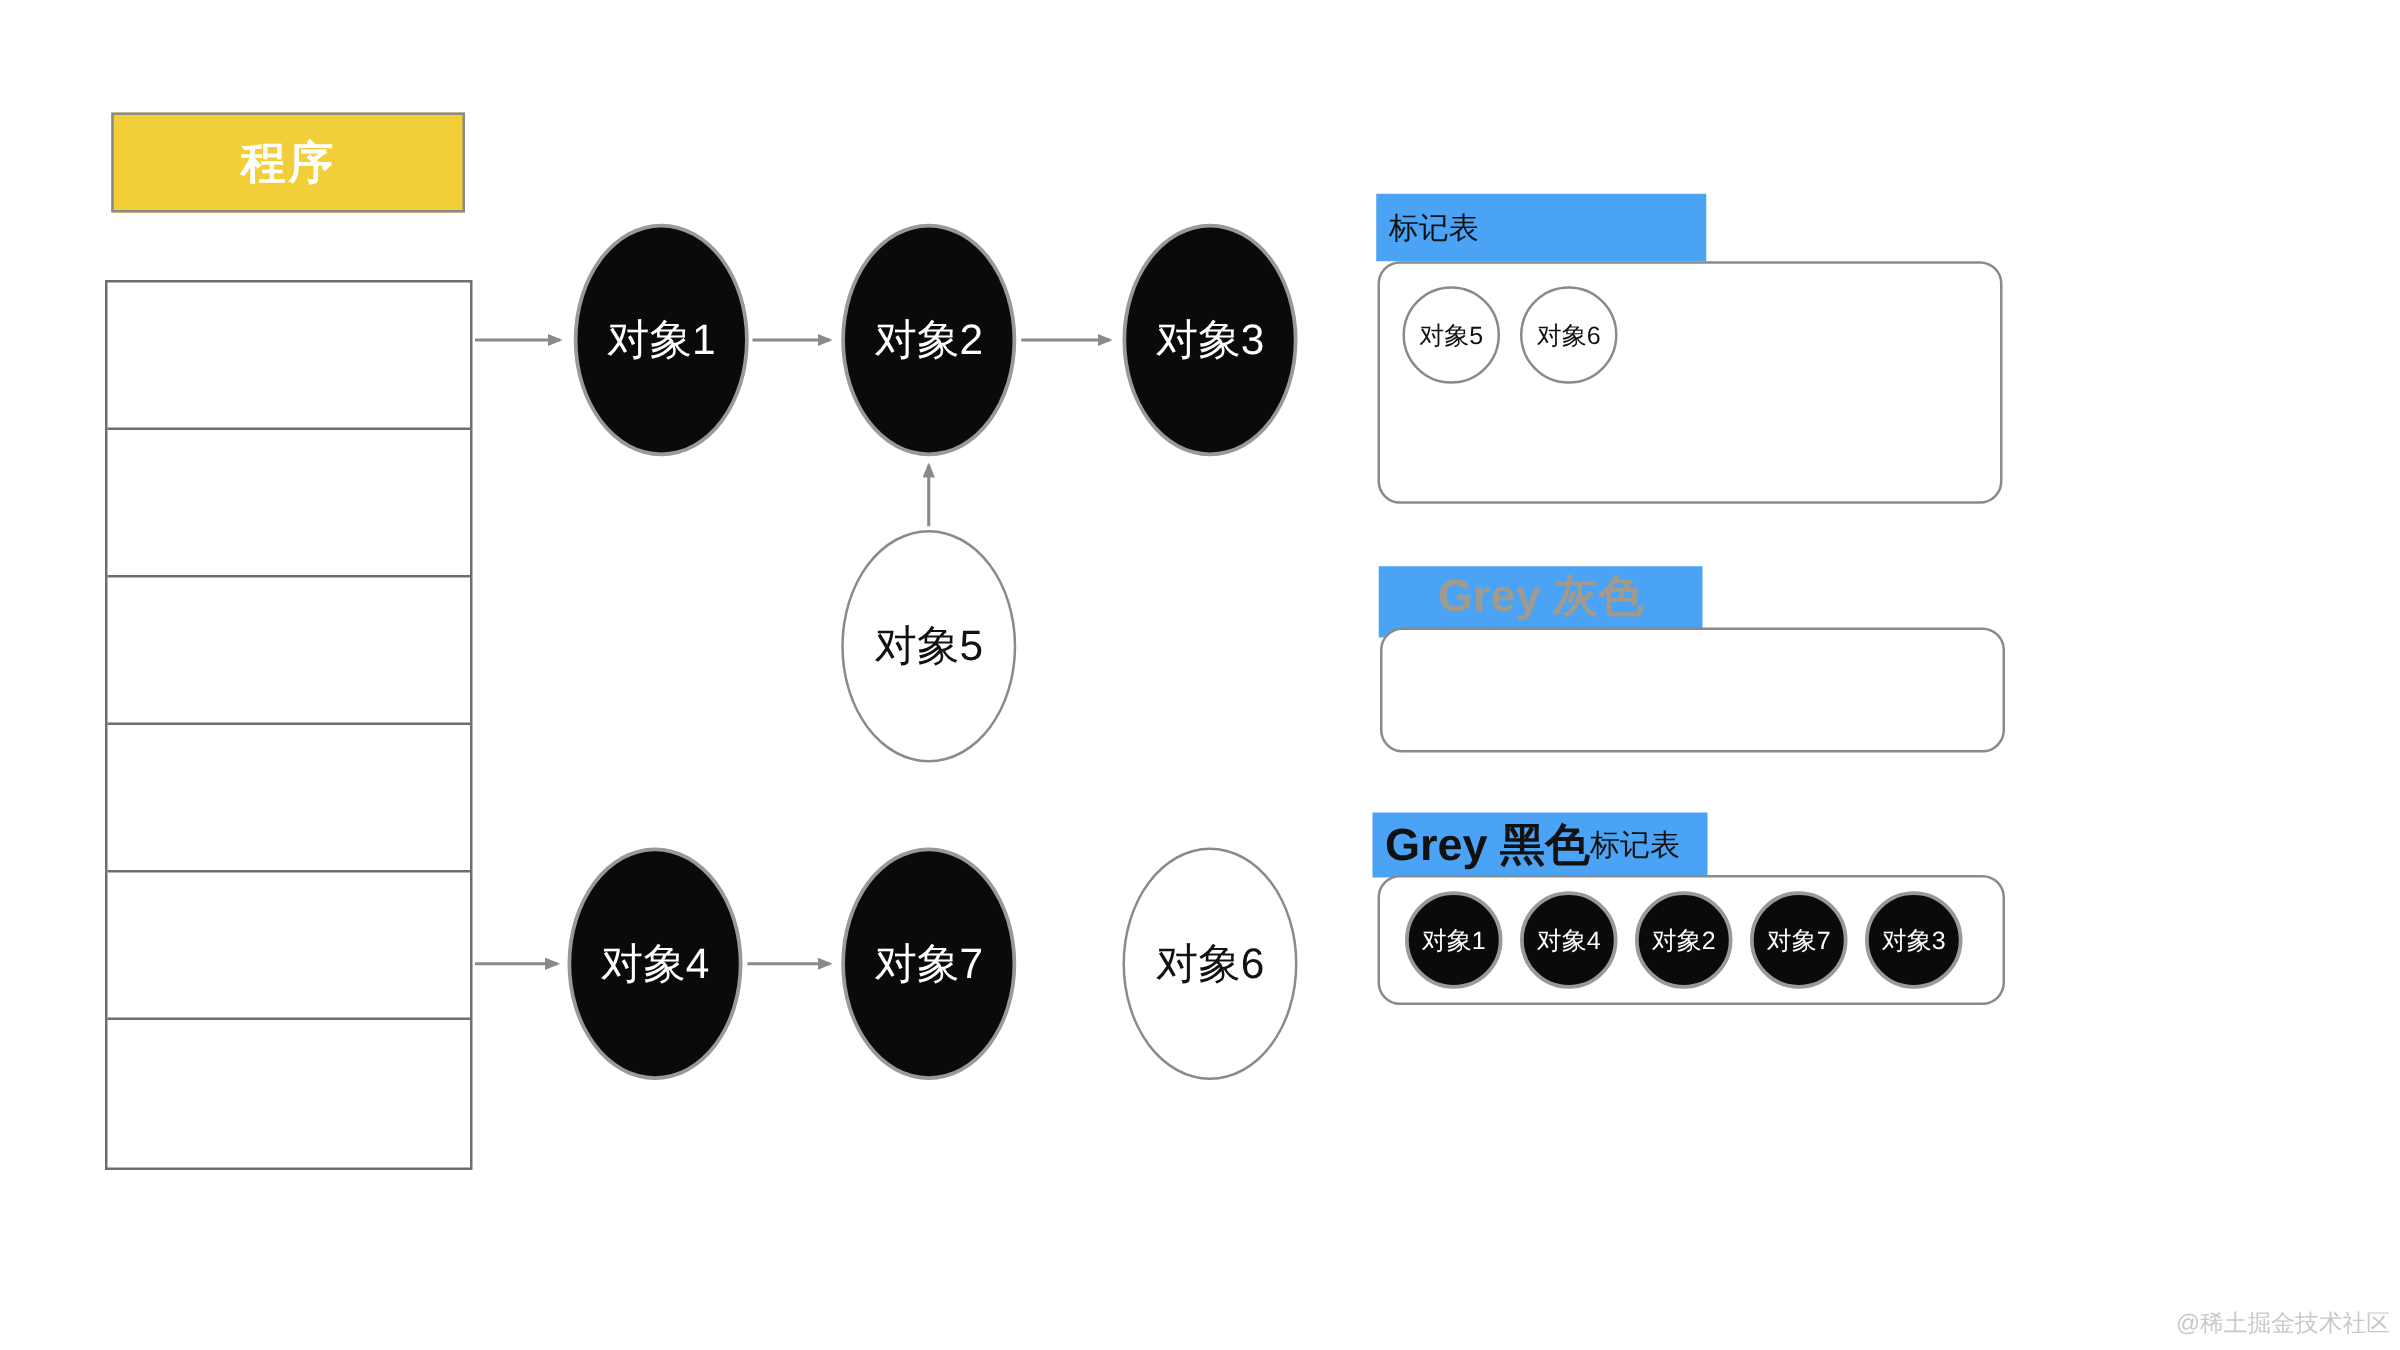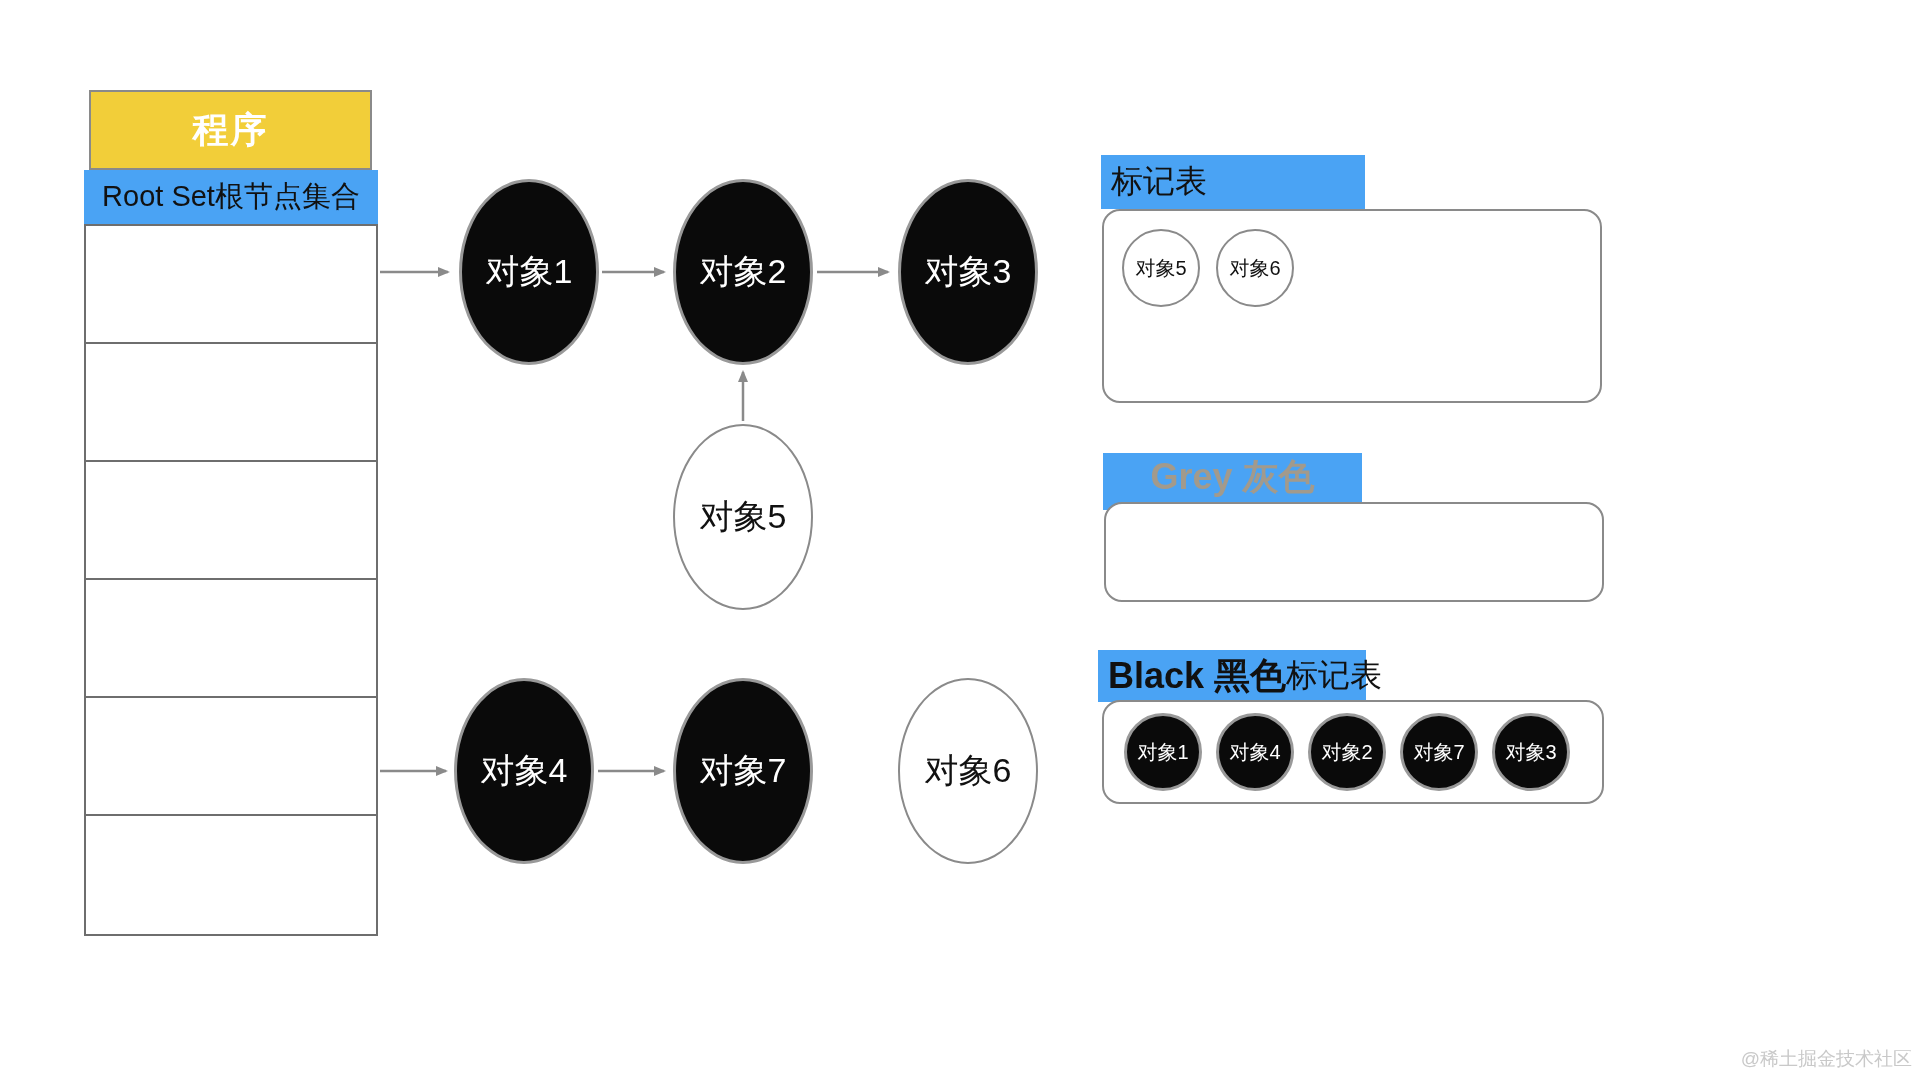--- a/index.html
+++ b/index.html
@@ -31,21 +31,21 @@
   .node.white{background:#fff;border:2px solid var(--ring);color:var(--ink);}
 
   .arrows{position:absolute;left:0;top:0;width:1920px;height:1080px;pointer-events:none;}
   .arrows line{stroke:var(--arrow);stroke-width:2.5;}
   .arrowhead{fill:var(--arrow);}
 
   
   .mark-header{position:absolute;background:var(--blue);display:flex;align-items:center;
     padding:0 10px;white-space:nowrap;}
   .mark-header .accent{font-size:36px;font-weight:bold;}
-  .mark-header .rest{font-size:32px;color:var(--ink);font-weight:500;}
+  .mark-header .rest{font-size:24px;color:var(--ink);font-weight:500;}
   .mark-header.white-h{left:1101px;top:155px;width:264px;height:54px;}
   .mark-header.white-h .accent{color:#fff;}
   .mark-header.grey-h{left:1103px;top:453px;width:259px;height:57px;flex-direction:column;}
   .mark-header.grey-h .accent{color:var(--grey-label);}
   .mark-header.black-h{left:1098px;top:650px;width:268px;height:52px;}
   .mark-header.black-h .accent{color:var(--ink);}
 
   .mark-box{position:absolute;background:#fff;border:2px solid var(--ring);border-radius:18px;
     display:flex;align-items:flex-start;}
   .mark-box.white-b{left:1102px;top:209px;width:500px;height:194px;padding:18px 0 0 18px;gap:16px;}
@@ -81,23 +81,20 @@
     <line x1="817" y1="272" x2="888" y2="272" marker-end="url(#ah)"></line>
     <line x1="743" y1="421" x2="743" y2="372" marker-end="url(#ah)"></line>
     <line x1="380" y1="771" x2="446" y2="771" marker-end="url(#ah)"></line>
     <line x1="598" y1="771" x2="664" y2="771" marker-end="url(#ah)"></line>
   </svg>
 
   <div class="program-box">
     <span>程序</span>
   </div>
 
-  <div class="rootset-label">
-    <span>Root Set根节点集合</span>
-  </div>
 
   <div class="rootset-table">
       <div class="rs-row"></div>
       <div class="rs-row"></div>
       <div class="rs-row"></div>
       <div class="rs-row"></div>
       <div class="rs-row"></div>
       <div class="rs-row"></div>
     </div>
 
@@ -135,21 +132,21 @@
     </div>
   </div>
 
   <div class="mark-header grey-h">
     <span class="accent">Grey 灰色</span>
       <span class="rest">标记表</span>
   </div>
   <div class="mark-box grey-b"></div>
 
   <div class="mark-header black-h">
-    <span class="accent">Black 黑色</span>
+    <span class="accent">Grey 黑色</span>
       <span class="rest">标记表</span>
   </div>
   <div class="mark-box black-b">
     <div class="chip black">
       <span>对象1</span>
     </div>
     <div class="chip black">
       <span>对象4</span>
     </div>
     <div class="chip black">

